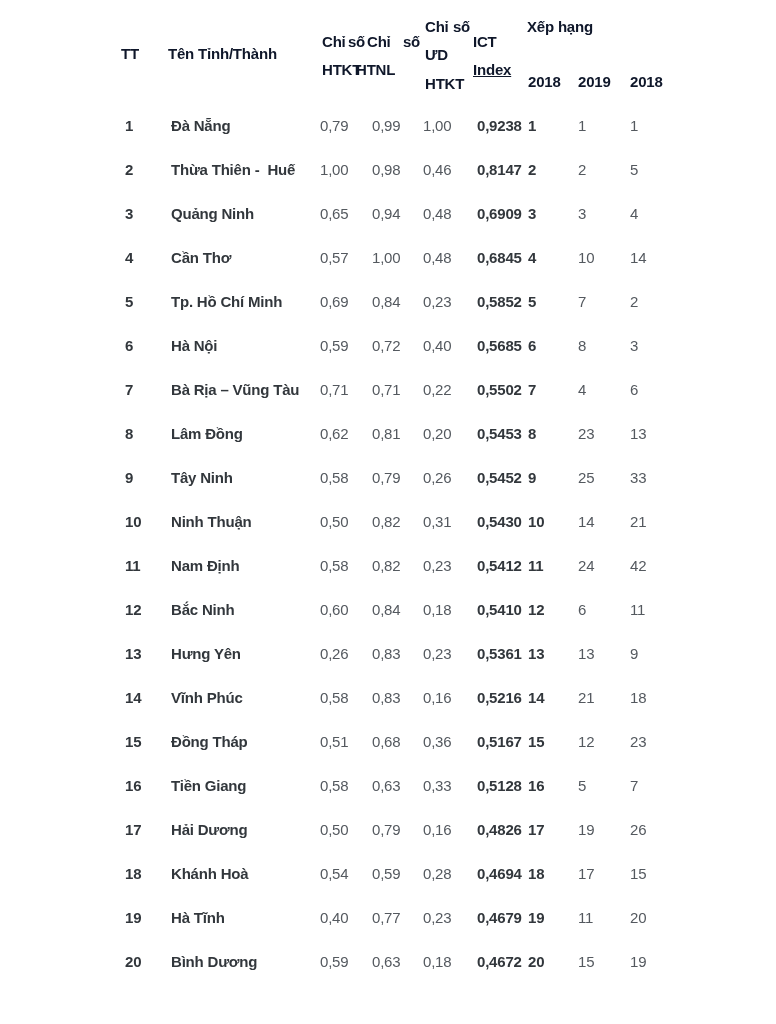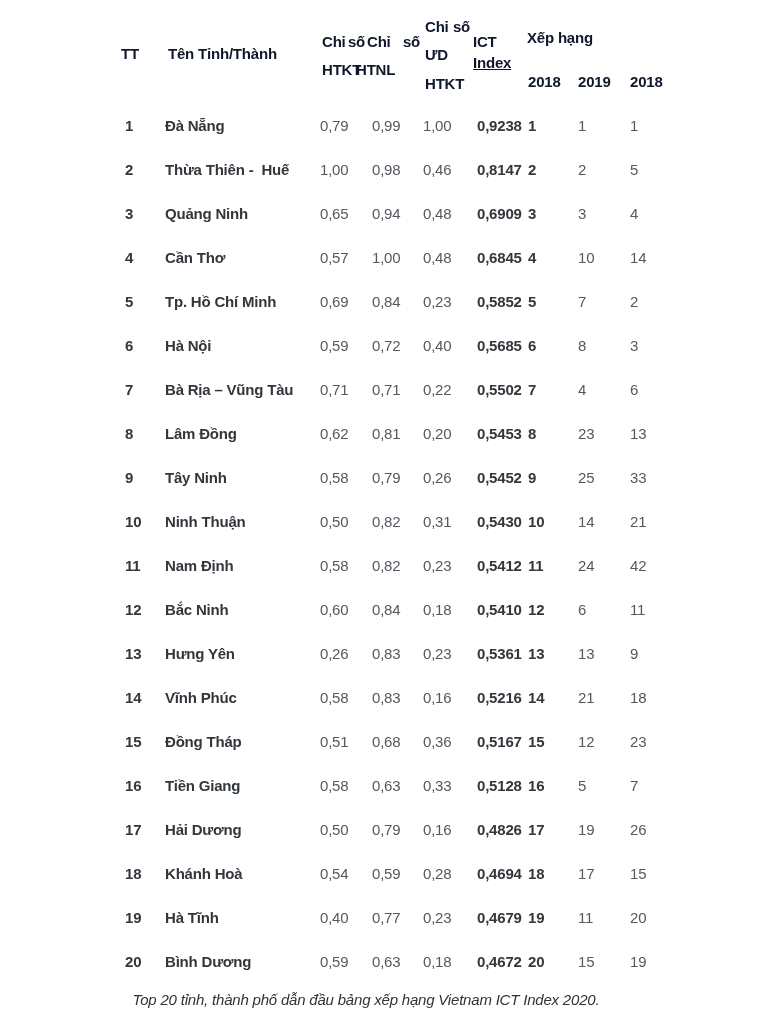--- a/index.html
+++ b/index.html
@@ -11,21 +11,21 @@
   }
   .page{position:relative;width:776px;height:1024px;background:#ffffff;}
   .hdr{position:absolute;font-size:15px;line-height:15px;font-weight:700;color:#0f172a;white-space:pre;}
   .just{display:inline-flex;justify-content:space-between;}
   .rows{position:absolute;top:104px;left:0;width:776px;}
   .row{position:relative;height:44px;}
   .cell{position:absolute;top:14px;font-size:15px;line-height:16px;white-space:pre;}
   .bold{font-weight:700;color:#32373c;}
   .val{font-weight:400;color:#54595f;}
   .c-tt{left:125px;}
-  .c-name{left:165px;}
+  .c-name{left:171px;}
   .c-htkt{left:320px;}
   .c-htnl{left:372px;}
   .c-ud{left:423px;}
   .c-ict{left:477px;}
   .c-r20{left:528px;}
   .c-r19{left:578px;}
   .c-r18{left:630px;}
   .caption{
     position:absolute;top:991px;left:0;width:732px;text-align:center;
     font-size:15px;font-style:italic;color:#333333;font-weight:400;
@@ -44,23 +44,23 @@
     <span class="hdr" style="left:322px;top:62px;">HTKT</span>
 
     <span class="hdr just" style="left:367px;top:34px;width:53px;"><span>Chỉ</span><span>số</span></span>
     <span class="hdr" style="left:356px;top:62px;">HTNL</span>
 
     <span class="hdr just" style="left:425px;top:19px;width:45px;"><span>Chỉ</span><span>số</span></span>
     <span class="hdr" style="left:425px;top:47px;">ƯD</span>
     <span class="hdr" style="left:425px;top:76px;">HTKT</span>
 
     <span class="hdr" style="left:473px;top:34px;">ICT</span>
-    <span class="hdr" style="left:473px;top:55px;text-decoration:underline;">Index</span>
-
-    <span class="hdr" style="left:527px;top:19px;margin-top:11px;">Xếp hạng</span>
+    <span class="hdr" style="left:473px;top:62px;text-decoration:underline;">Index</span>
+
+    <span class="hdr" style="left:527px;top:19px;">Xếp hạng</span>
     <span class="hdr" style="left:528px;top:74px;">2018</span>
     <span class="hdr" style="left:578px;top:74px;">2019</span>
     <span class="hdr" style="left:630px;top:74px;">2018</span>
   </div>
 
   <div class="rows">
       <div class="row">
         <span class="cell c-tt bold">1</span>
         <span class="cell c-name bold">Đà Nẵng</span>
         <span class="cell c-htkt val">0,79</span>
@@ -275,15 +275,14 @@
         <span class="cell c-htkt val">0,59</span>
         <span class="cell c-htnl val">0,63</span>
         <span class="cell c-ud val">0,18</span>
         <span class="cell c-ict bold">0,4672</span>
         <span class="cell c-r20 bold">20</span>
         <span class="cell c-r19 val">15</span>
         <span class="cell c-r18 val">19</span>
       </div>
     </div>
 
-  <div class="caption">Top 20 tỉnh, thành phố dẫn đầu bảng xếp hạng Vietnam ICT Index 2020.</div>
 
 </div>
 
 </body></html>

